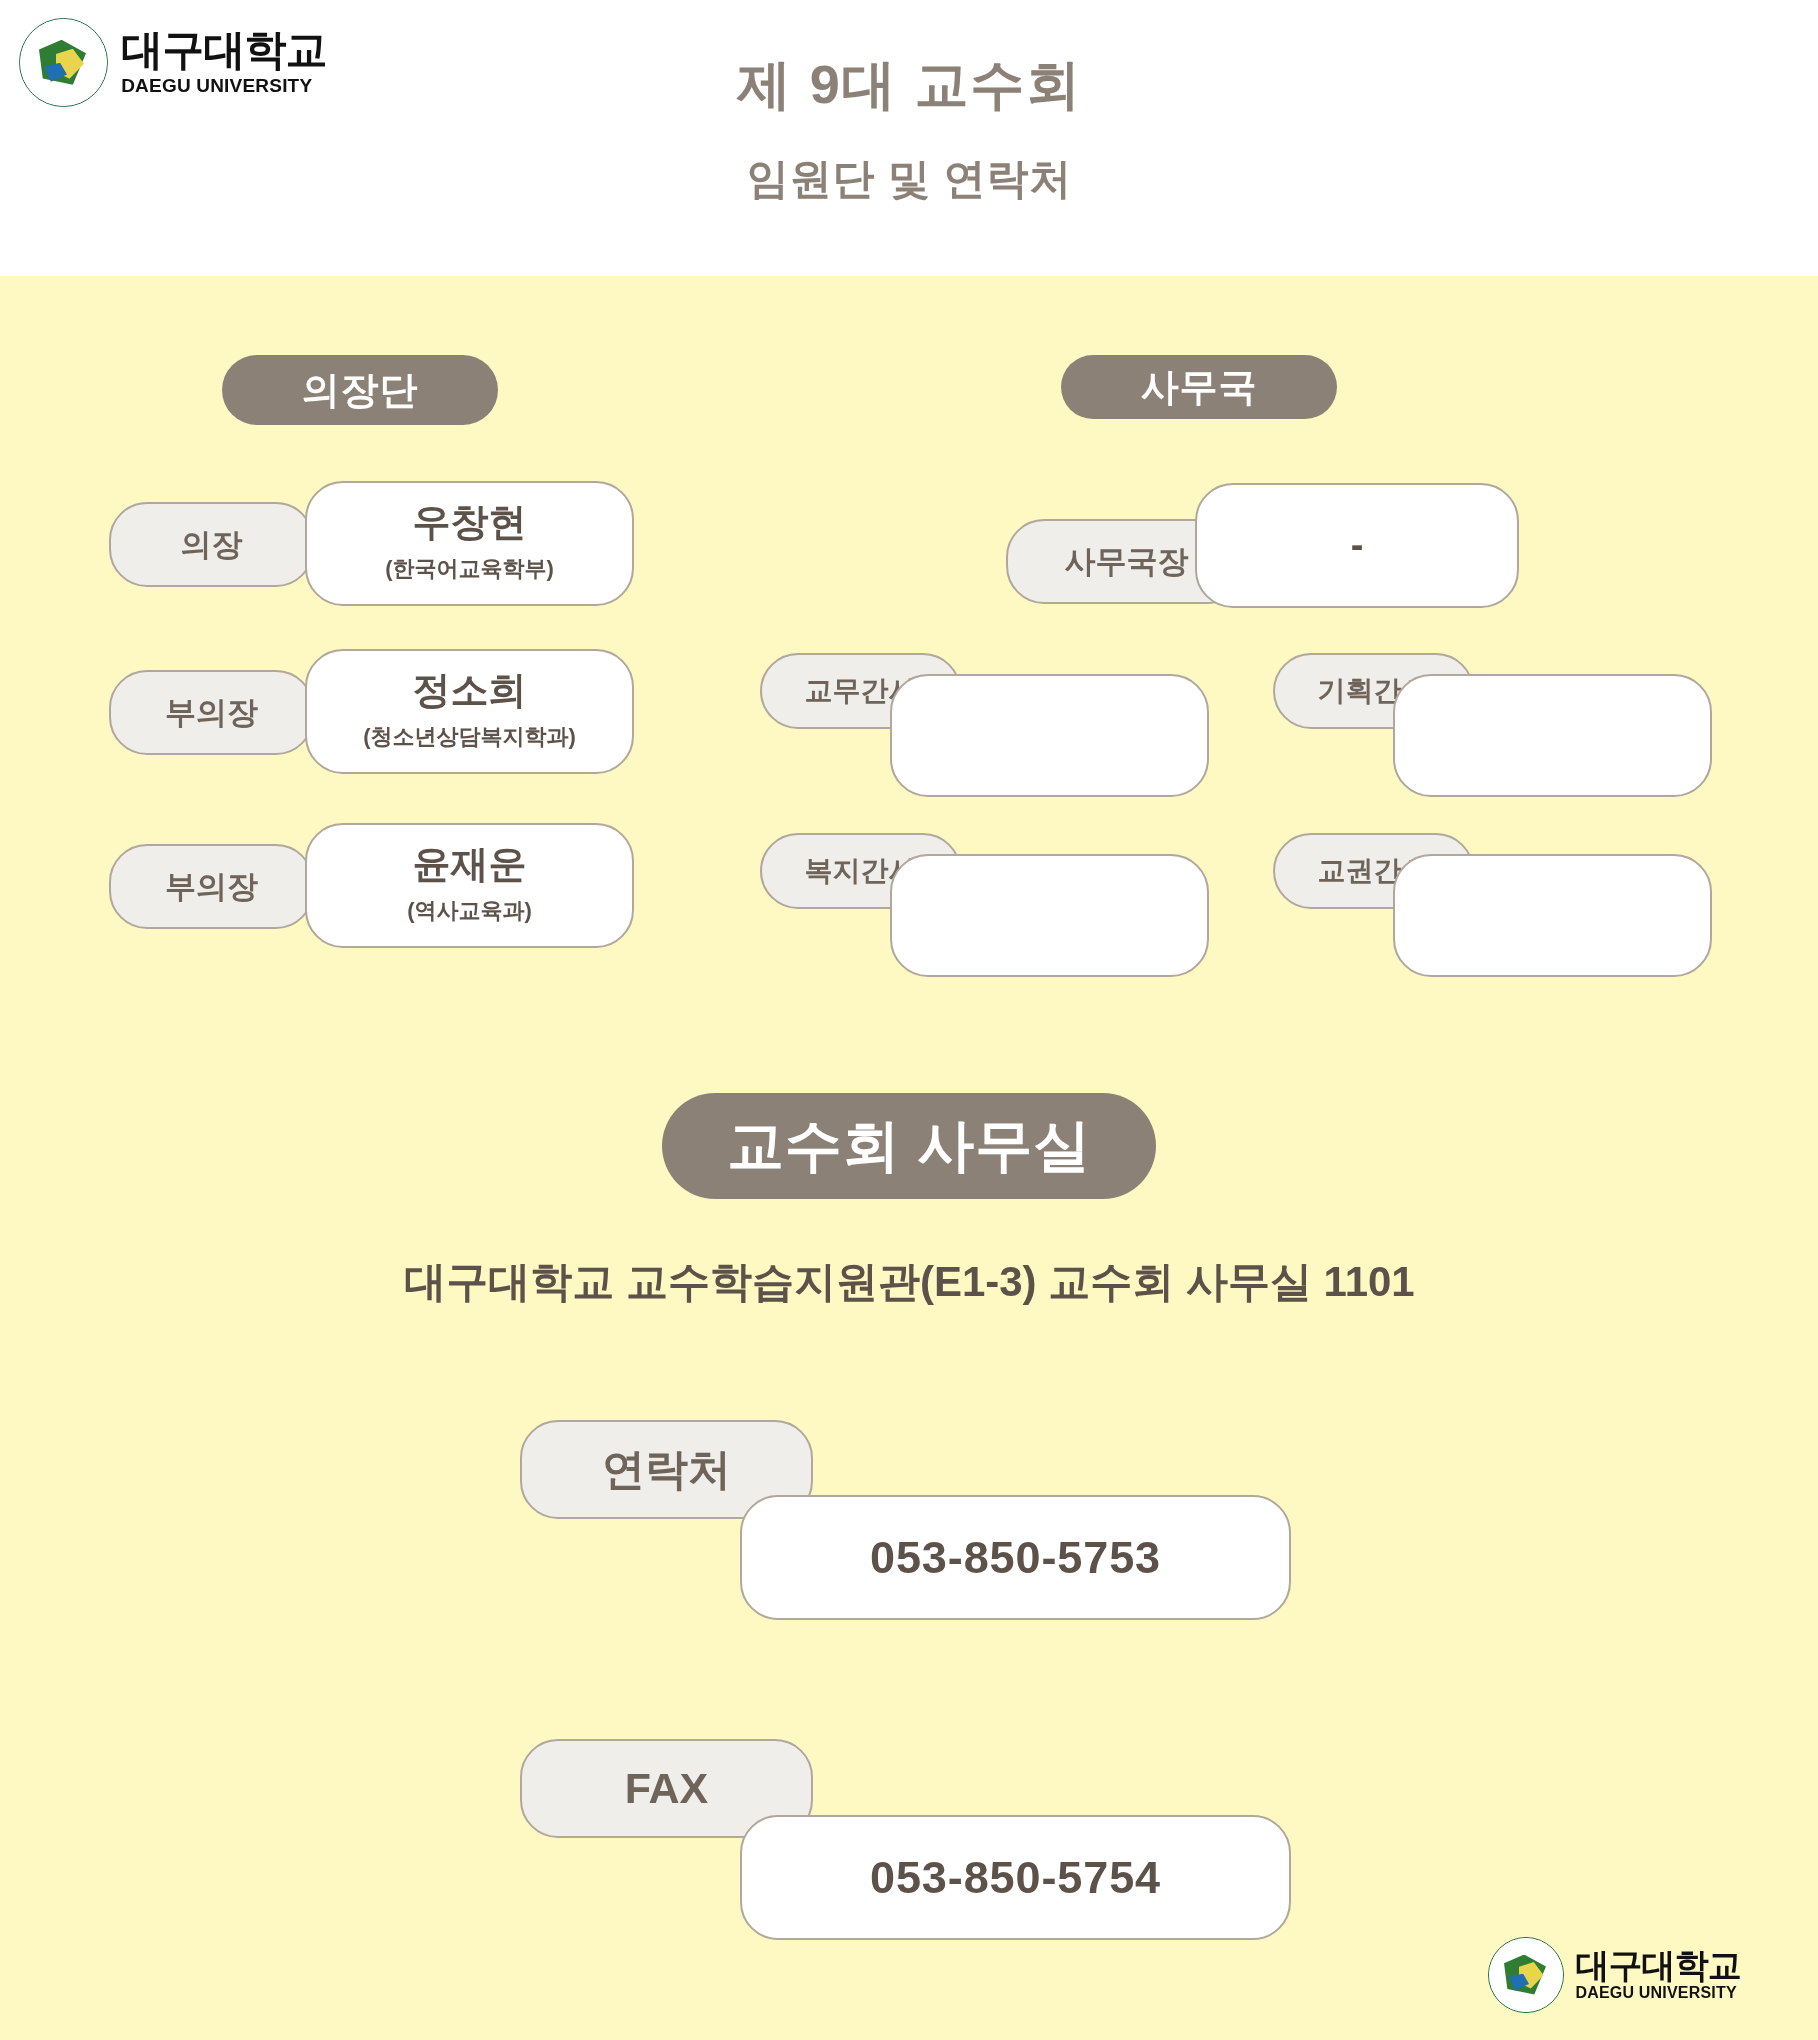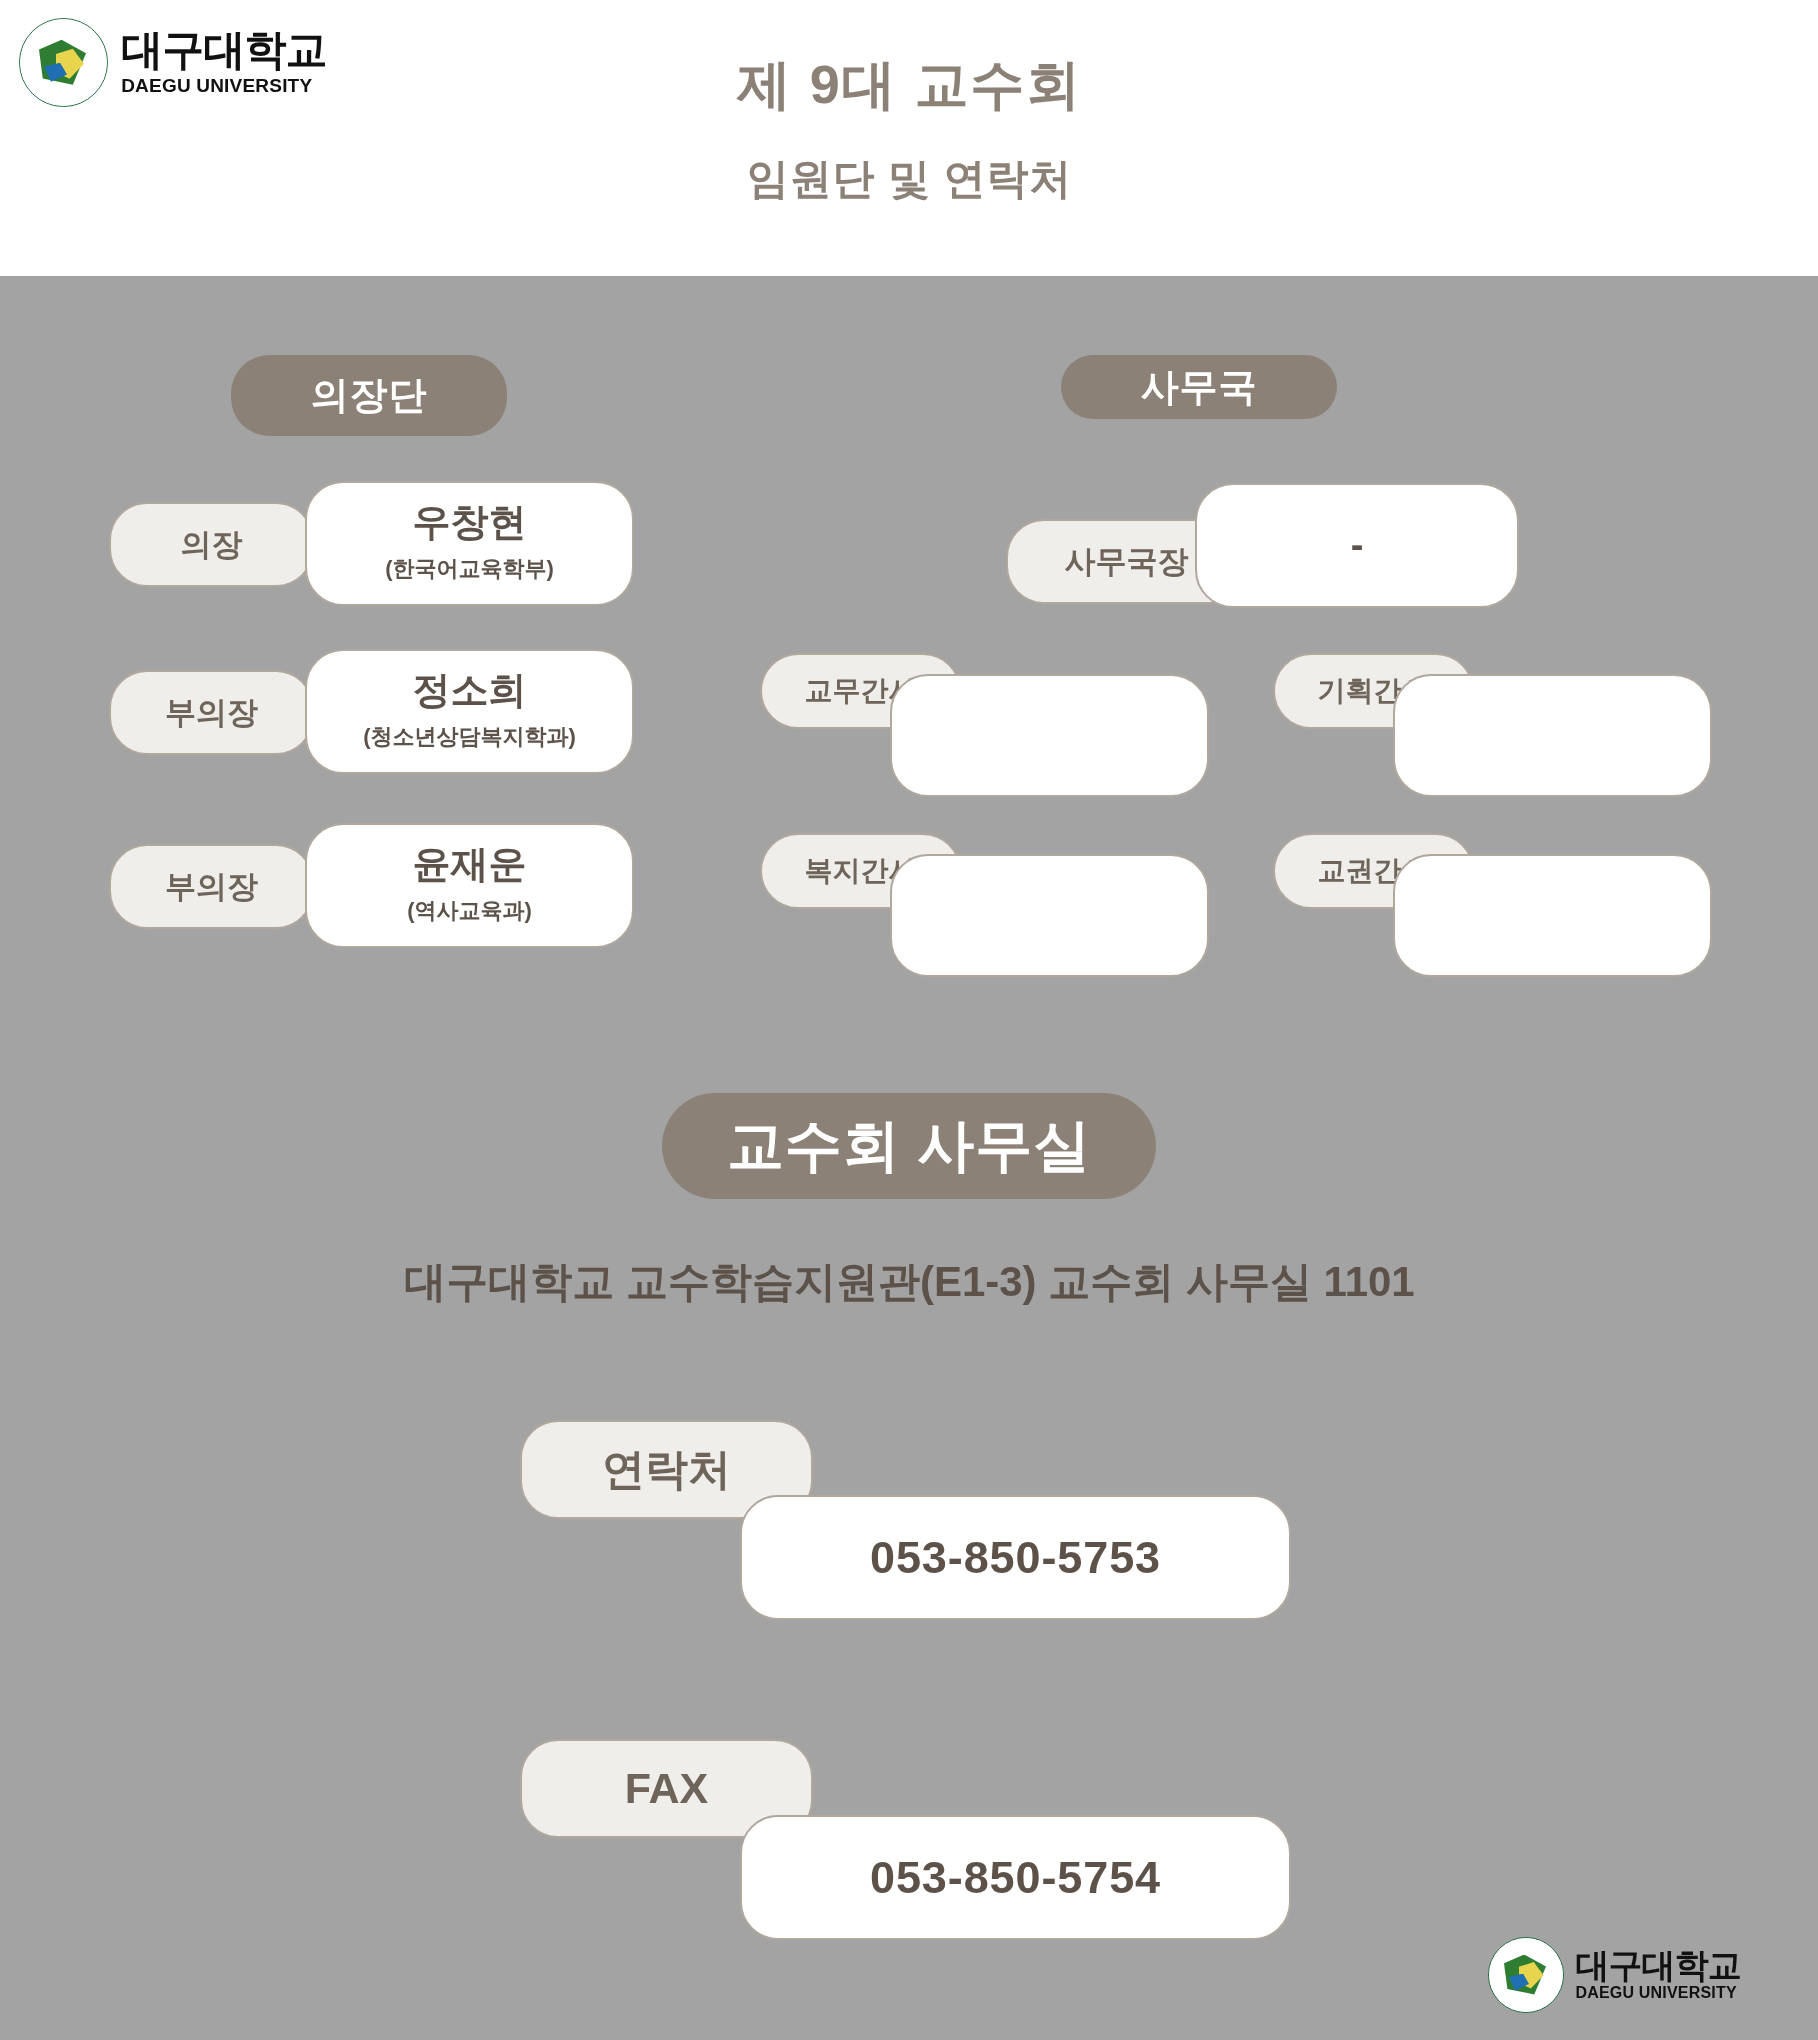--- a/index.html
+++ b/index.html
@@ -7,21 +7,21 @@
     padding: 0;
     background: #ffffff;
   }
   body {
     font-family: "Liberation Sans", "DejaVu Sans", sans-serif;
   }
   #page {
     position: relative;
     width: 1819px;
     height: 2040px;
-    background: #a3a3a3;
+    background: #fef9c3;
     overflow: hidden;
   }
 
   
   .header {
     position: absolute;
     left: 0; top: 0;
     width: 1819px;
     height: 276px;
     background: #ffffff;
@@ -150,21 +150,21 @@
     font-size: 38px;
     line-height: 1.05;
   }
   .pill-value .dept {
     font-size: 22px;
     font-weight: 700;
     margin-top: 11px;
   }
 
   
-  #head-chair { left: 231px; top: 355px; width: 276px; height: 81px; font-size: 38px; }
+  #head-chair { left: 222px; top: 355px; width: 276px; height: 70px; font-size: 38px; }
 
   .row-label { font-size: 31px; }
 
   #lbl-chair     { left: 109px; top: 502px; width: 201px; height: 81px; }
   #val-chair     { left: 305px; top: 481px; width: 325px; height: 121px; }
   #lbl-vice1     { left: 109px; top: 670px; width: 201px; height: 81px; }
   #val-vice1     { left: 305px; top: 649px; width: 325px; height: 121px; }
   #lbl-vice2     { left: 109px; top: 844px; width: 201px; height: 81px; }
   #val-vice2     { left: 305px; top: 823px; width: 325px; height: 121px; }
 

